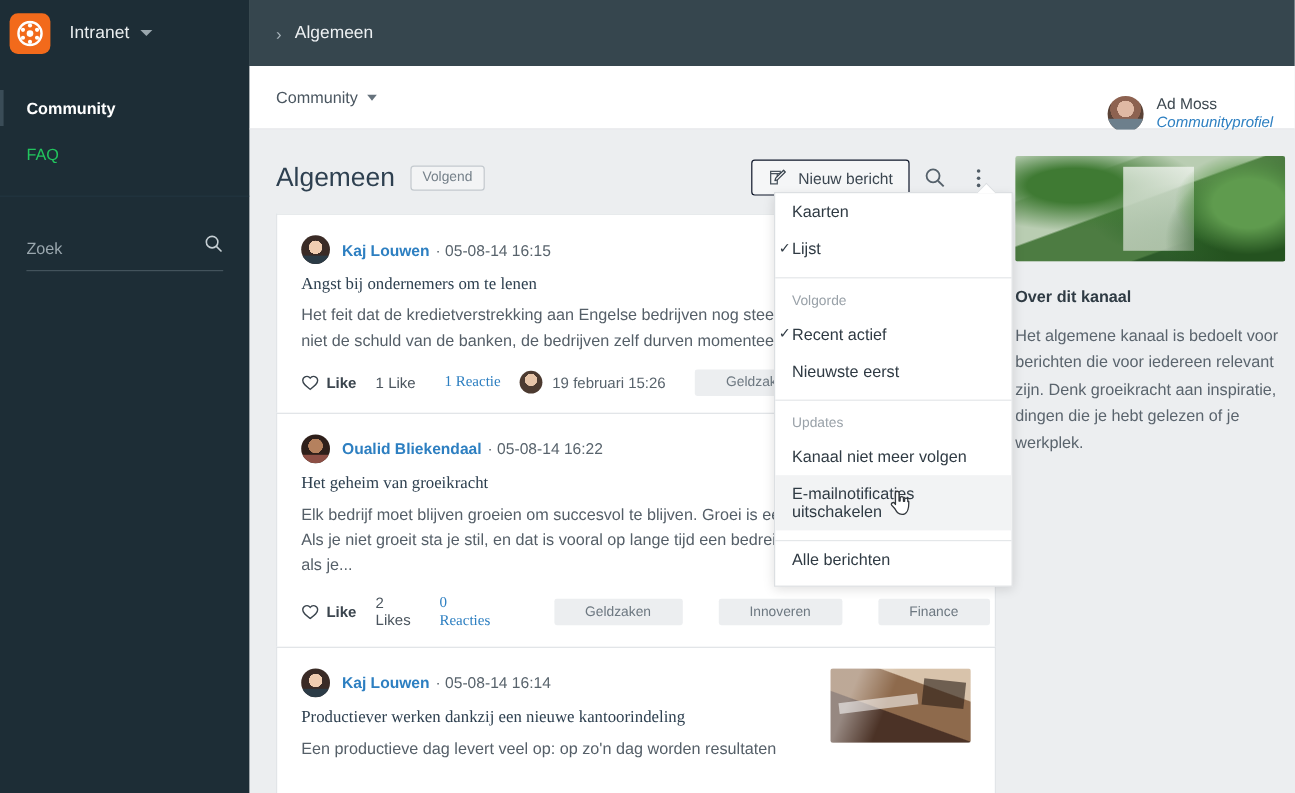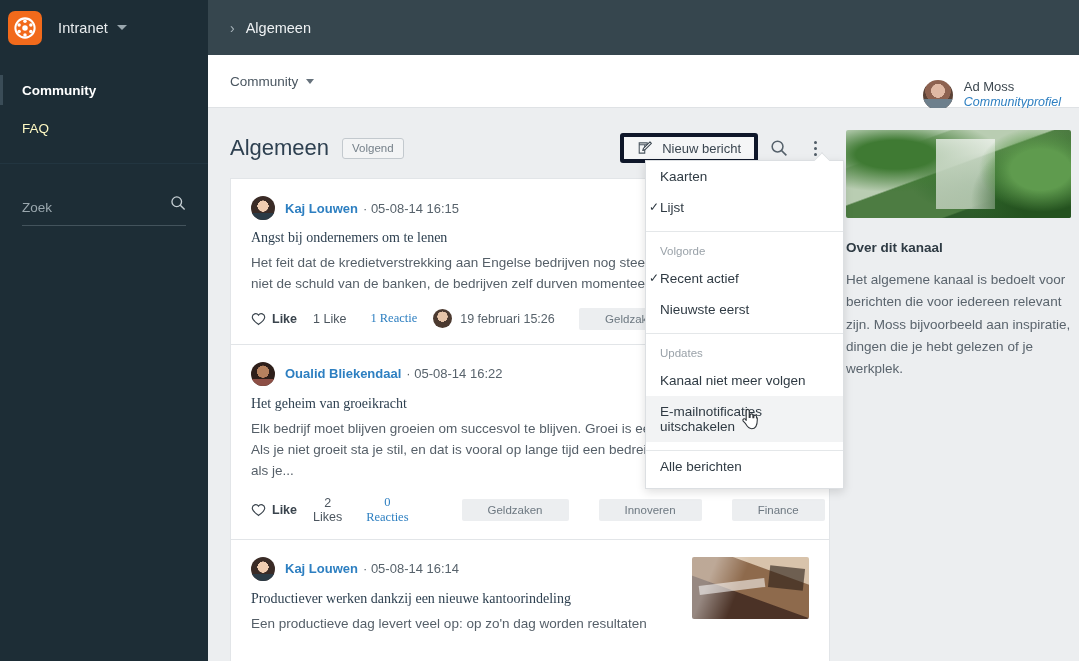--- a/index.html
+++ b/index.html
@@ -43,21 +43,21 @@
     border-left: 5px solid transparent;
     border-right: 5px solid transparent;
     border-top: 5px solid #9aa7ae;
   }
   .sidebar-nav { padding-top: 16px; }
   .nav-item {
     position: relative;
     height: 38px;
     display: flex; align-items: center;
     padding-left: 22px;
-    color: #fef9c3;
+    color: #22c55e;
     font-size: 13.5px;
     cursor: pointer;
   }
   .nav-item.active { color: #ffffff; font-weight: bold; }
   .nav-item.active::before {
     content: "";
     position: absolute; left: 0; top: 4px;
     width: 3px; height: 30px;
     background: #3a4c57;
   }
@@ -164,21 +164,21 @@
     font-size: 11.5px;
     background: #f3f4f5;
     cursor: pointer;
   }
   .head-actions {
     margin-left: auto;
     display: flex; align-items: center;
   }
   .btn-new {
     background: #f5f6f7;
-    border: 4px solid #0f172a;
+    border: 1px solid #0f172a;
     border-radius: 3px;
     height: 30px;
     display: flex; align-items: center;
     padding: 0 13px;
     color: #3b4650;
     font-size: 13px;
     cursor: pointer;
   }
   .btn-new .pen { margin-right: 9px; display: flex; }
   .icon-btn {
@@ -220,21 +220,21 @@
   .post-title {
     color: #2e4050; font-size: 14px;
     margin: 2px 0 7px 0;
     line-height: 1.22;
     font-family: Liberation Serif, serif;
   }
   .post-body {
     color: #555f68; font-size: 13.5px; line-height: 1.55;
     margin-bottom: 13px;
   }
-  .post-foot { display: flex; align-items: center; text-align: center; }
+  .post-foot { display: flex; align-items: center; }
   .like-btn {
     display: flex; align-items: center;
     color: #3a444d; font-size: 12.5px; font-weight: bold;
     cursor: pointer;
   }
   .like-btn .heart { margin-right: 6px; display: flex; }
   .like-count { color: #4b555e; font-size: 12.5px; margin-left: 16px; }
   .comment-link { color: #2d7fc1; font-size: 12.5px; margin-left: 24px; cursor: pointer; font-family: Liberation Serif, serif; }
   .last-act { display: flex; align-items: center; margin-left: 16px; }
   .mini-av {
@@ -559,16 +559,16 @@
           <path d="M7.2 13.4V3.9a1.5 1.5 0 0 1 3 0v6.6h.9V8.3a1.4 1.4 0 0 1 2.8 0v2.4h.9V9.5a1.35 1.35 0 0 1 2.7 0v1.4h.8v1.8c0 4.2-1.4 9-5.6 9-3.4 0-4.5-2.2-6.1-5L4 13.9a1.5 1.5 0 0 1 2.4-1.7z" fill="#ffffff" stroke="#33383d" stroke-width="1.1" stroke-linejoin="round"></path>
         </svg>
       </div>
     </div>
 
   </div>
 
   <div class="side-col">
     <div class="channel-img"></div>
     <div class="about-title">Over dit kanaal</div>
-    <div class="about-text">Het algemene kanaal is bedoelt voor berichten die voor iedereen relevant zijn. Moss bijvoorbeeld aan inspiratie, dingen die je hebt gelezen of je werkplek.</div>
+    <div class="about-text">Het algemene kanaal is bedoelt voor berichten die voor iedereen relevant zijn. Denk groeikracht aan inspiratie, dingen die je hebt gelezen of je werkplek.</div>
   </div>
 
 </div>
 
 </body></html>

